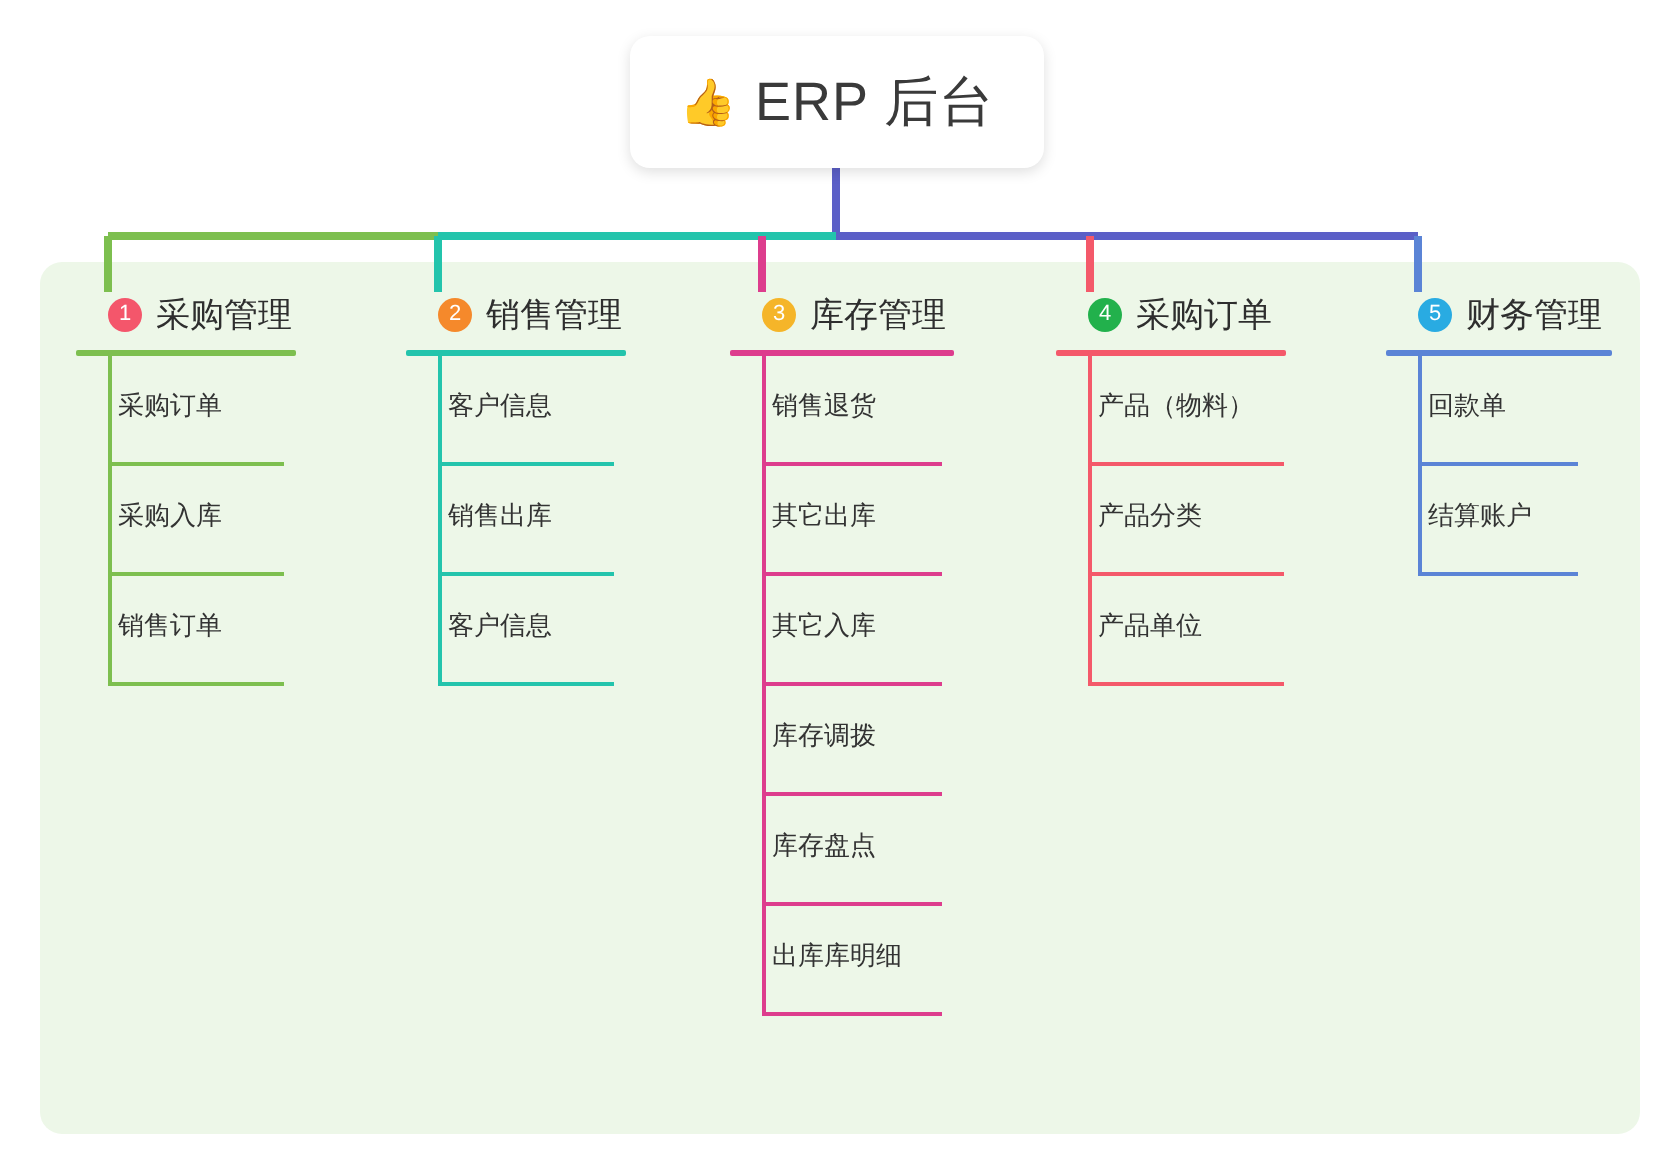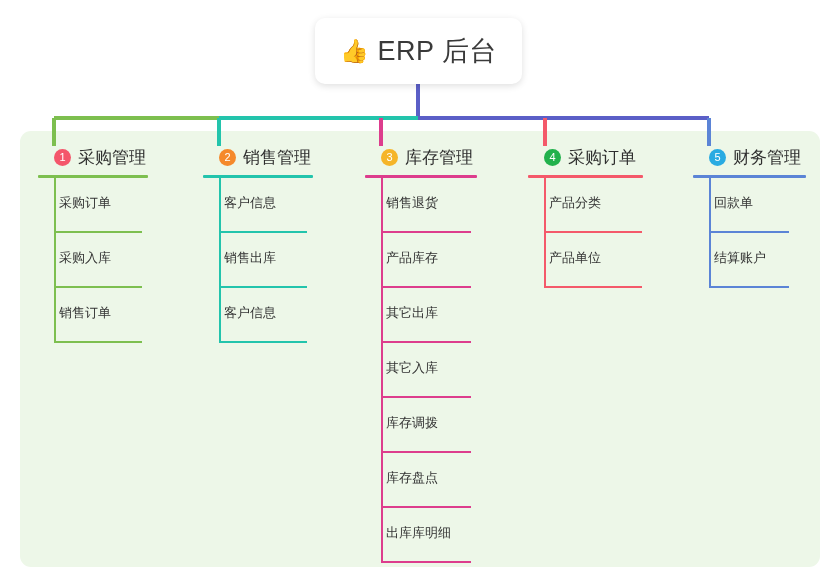--- a/index.html
+++ b/index.html
@@ -210,24 +210,20 @@
           <span class="branch-title">库存管理</span>
         </div>
         <div class="branch-rule" style="background: rgb(221, 61, 141); width: 112px;"></div>
         <div class="leaves">
           <div class="spine" style="background: rgb(221, 61, 141);"></div>
           <div class="leaf">
             <span class="leaf-text">销售退货</span>
             <div class="leaf-rule" style="background: rgb(221, 61, 141); width: 90px;"></div>
           </div>
           <div class="leaf">
-            <span class="leaf-text">产品库存</span>
-            <div class="leaf-rule" style="background: rgb(221, 61, 141); width: 90px;"></div>
-          </div>
-          <div class="leaf">
             <span class="leaf-text">其它出库</span>
             <div class="leaf-rule" style="background: rgb(221, 61, 141); width: 90px;"></div>
           </div>
           <div class="leaf">
             <span class="leaf-text">其它入库</span>
             <div class="leaf-rule" style="background: rgb(221, 61, 141); width: 90px;"></div>
           </div>
           <div class="leaf">
             <span class="leaf-text">库存调拨</span>
             <div class="leaf-rule" style="background: rgb(221, 61, 141); width: 90px;"></div>
@@ -244,20 +240,24 @@
       </div>
       <div class="branch" style="left: 528px; width: 115px;">
         <div class="branch-head">
           <span class="badge" style="background: rgb(34, 177, 76);">4</span>
           <span class="branch-title">采购订单</span>
         </div>
         <div class="branch-rule" style="background: rgb(244, 89, 106); width: 115px;"></div>
         <div class="leaves">
           <div class="spine" style="background: rgb(244, 89, 106);"></div>
           <div class="leaf">
+            <span class="leaf-text">产品（物料）</span>
+            <div class="leaf-rule" style="background: rgb(244, 89, 106); width: 98px;"></div>
+          </div>
+          <div class="leaf">
             <span class="leaf-text">产品分类</span>
             <div class="leaf-rule" style="background: rgb(244, 89, 106); width: 98px;"></div>
           </div>
           <div class="leaf">
             <span class="leaf-text">产品单位</span>
             <div class="leaf-rule" style="background: rgb(244, 89, 106); width: 98px;"></div>
           </div>
         </div>
       </div>
       <div class="branch" style="left: 693px; width: 113px;">

